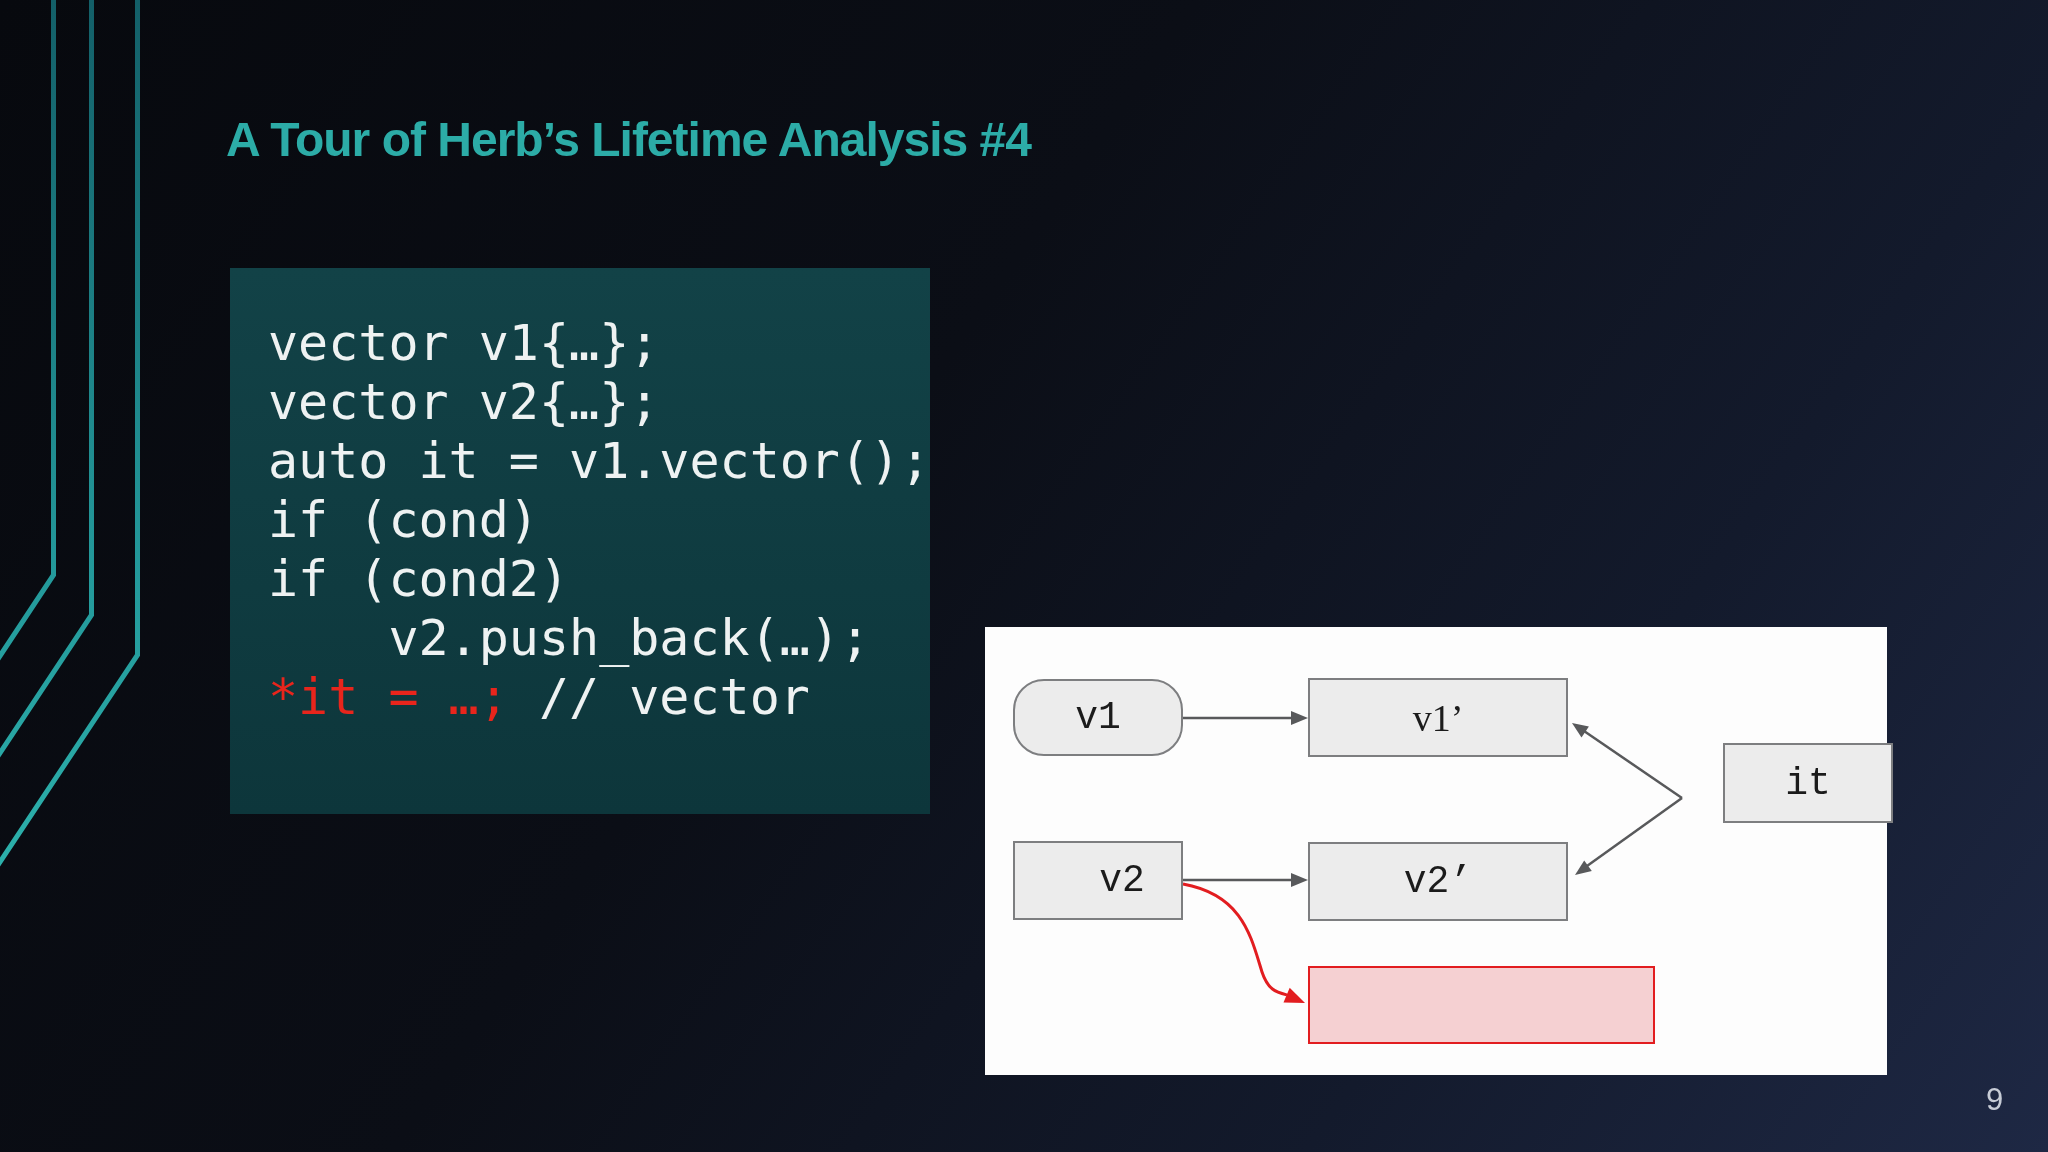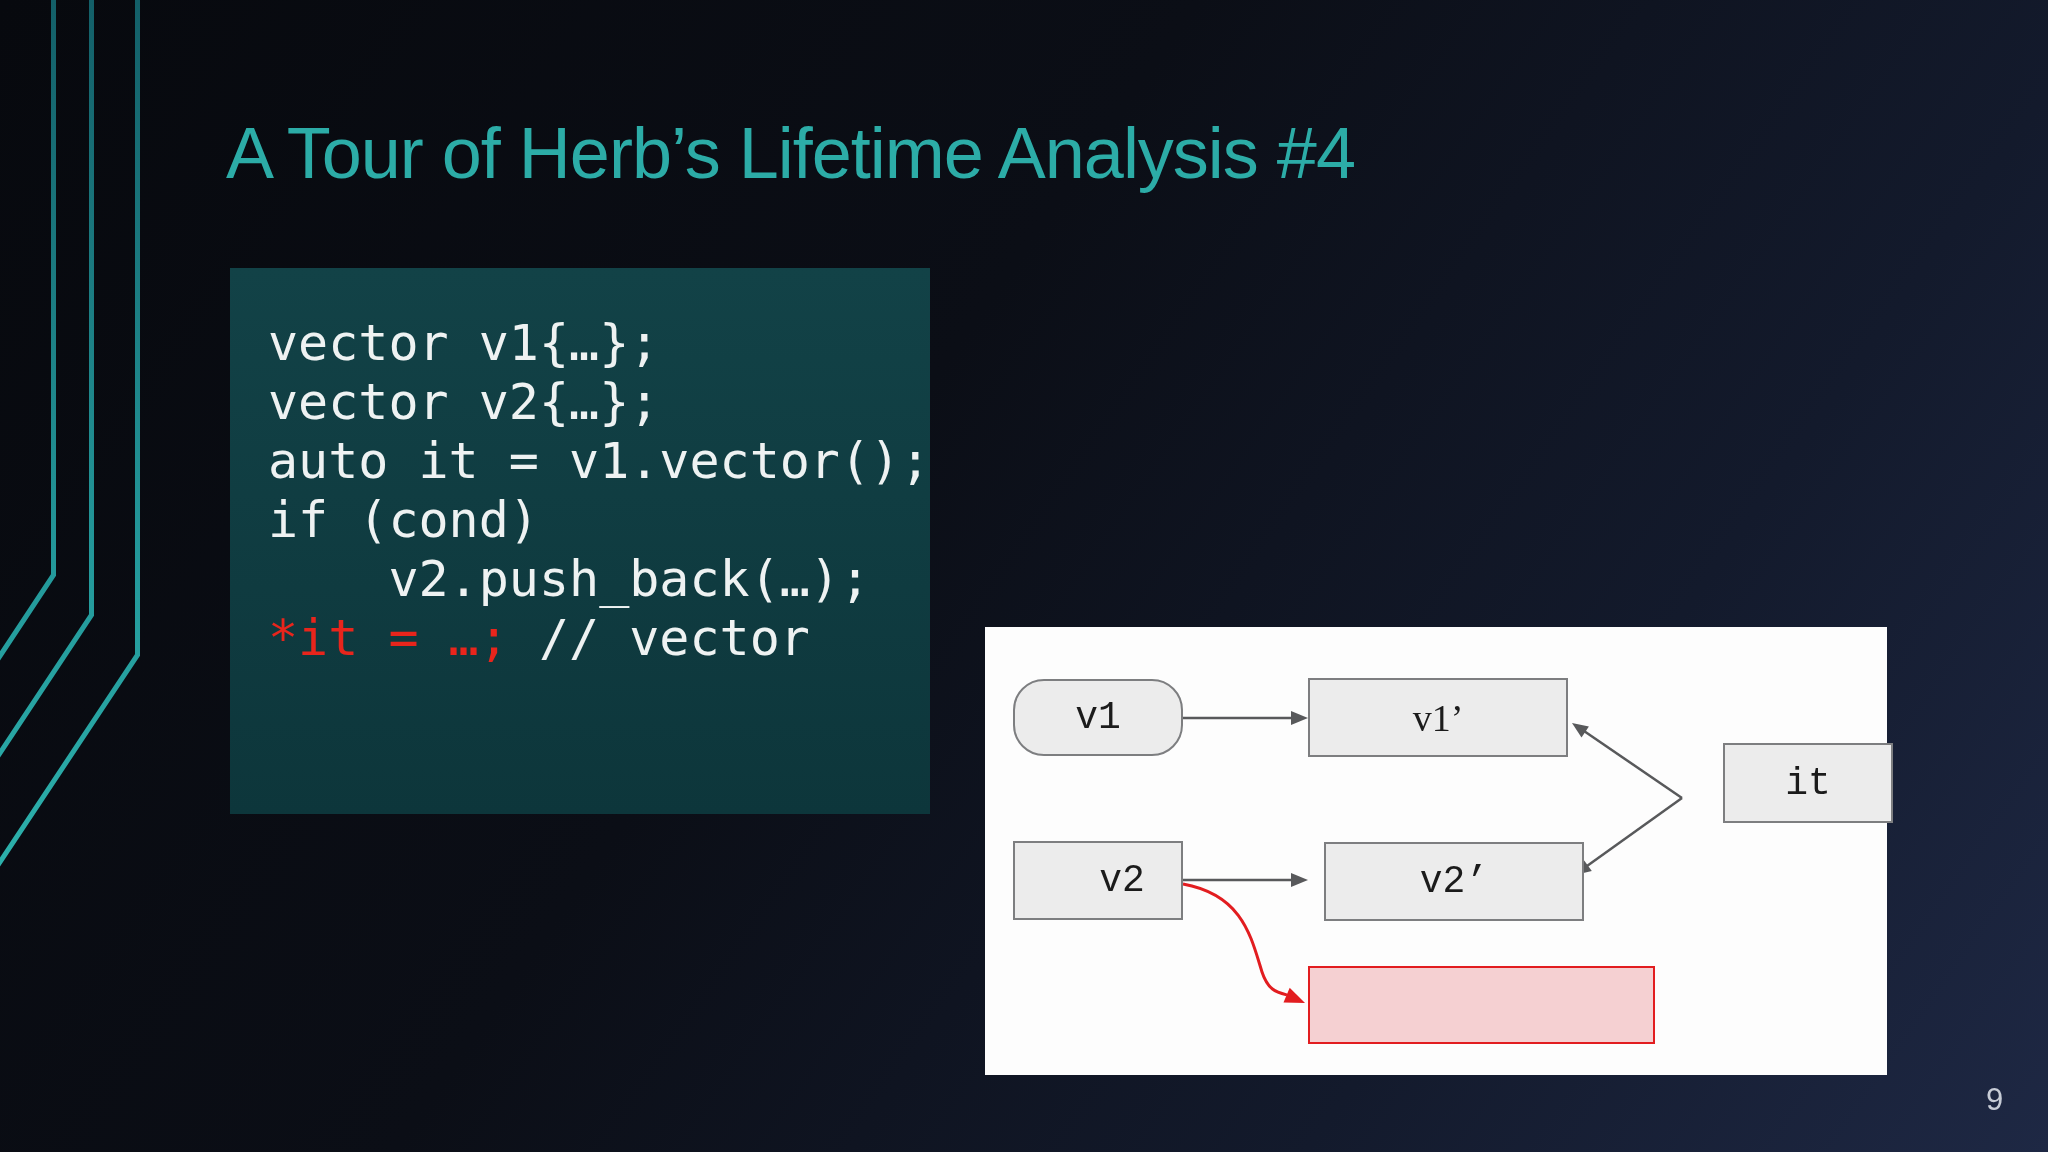--- a/index.html
+++ b/index.html
@@ -29,21 +29,21 @@
     background:linear-gradient(125deg,
       var(--background-start) 0%,
       #0b0e16 42%,
       #131a2c 74%,
       var(--background-end) 100%);
   }
   .accent{position:absolute;left:0;top:0;}
   .accent path{fill:none;stroke-width:5px;stroke-linejoin:miter;}
   .title{
     position:absolute;left:226px;top:112px;
-    font-size:72px;font-weight:400;letter-spacing:-1px;
+    font-size:48px;font-weight:700;letter-spacing:-1px;
     color:var(--title-color);
     white-space:nowrap;
   }
   .code{
     position:absolute;left:230px;top:268px;
     width:700px;height:546px;
     background:linear-gradient(180deg,#124247 0%,#0d363b 100%);
     padding:46px 0 5px 38px;
   }
   .cl{
@@ -67,21 +67,21 @@
     position:absolute;
     background:var(--box-fill);
     border:2px solid var(--box-border);
     display:flex;align-items:center;justify-content:center;
     font-family:"Liberation Mono",monospace;
     font-size:38px;color:#1b1b1b;
   }
   .n-v1 {left:28px; top:52px; width:170px;height:77px;border-radius:31px;}
   .n-v1p{left:323px;top:51px; width:260px;height:79px;font-family:Liberation Serif, serif;}
   .n-v2 {left:28px; top:214px;width:170px;height:79px;padding-left:48px;}
-  .n-v2p{left:323px;top:215px;width:260px;height:79px;margin-left:16px;}
+  .n-v2p{left:323px;top:215px;width:260px;height:79px;}
   .n-it {left:697px;top:116px;width:170px;height:80px;margin-left:41px;}
   .n-danger{
     left:323px;top:339px;width:347px;height:78px;
     background:var(--danger-fill);
     border:2.5px solid var(--danger-border);
   }
   .pageno{
     position:absolute;left:1986px;top:1082px;
     font-size:31px;color:var(--page-number-color);
   }
@@ -104,20 +104,21 @@
     <path d="M137.5 0 V655 L-8 874" stroke="url(#tealgrad)"></path>
   </svg>
 
   <h1 class="title">A Tour of Herb’s Lifetime Analysis #4</h1>
 
   <div class="code">
     <div class="cl"><span>vector v1{…};</span></div>
     <div class="cl"><span>vector v2{…};</span></div>
     <div class="cl"><span>auto it = v1.vector();</span></div>
     <div class="cl"><span>if (cond)</span></div>
+    <div class="cl"><span>if (cond2)</span></div>
     <div class="cl"><span>    v2.push_back(…);</span></div>
     <div class="cl"><span class="warn">*it = …;</span><span> // vector</span></div>
   </div>
 
   <div class="panel">
     <svg class="edges" width="902" height="448" viewBox="0 0 902 448">
 
       <path class="gline" d="M198 91 H306"></path>
       <path class="ghead" d="M323 91 L306 84 L306 98 Z"></path>
 

